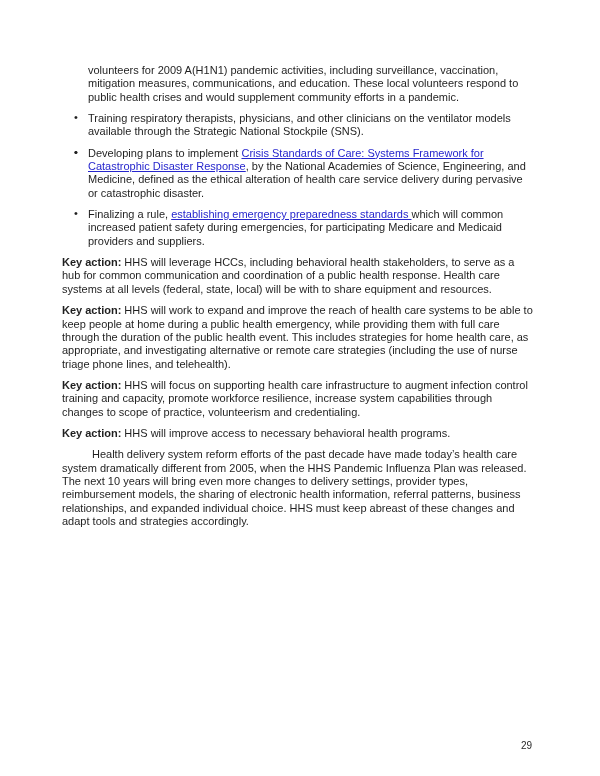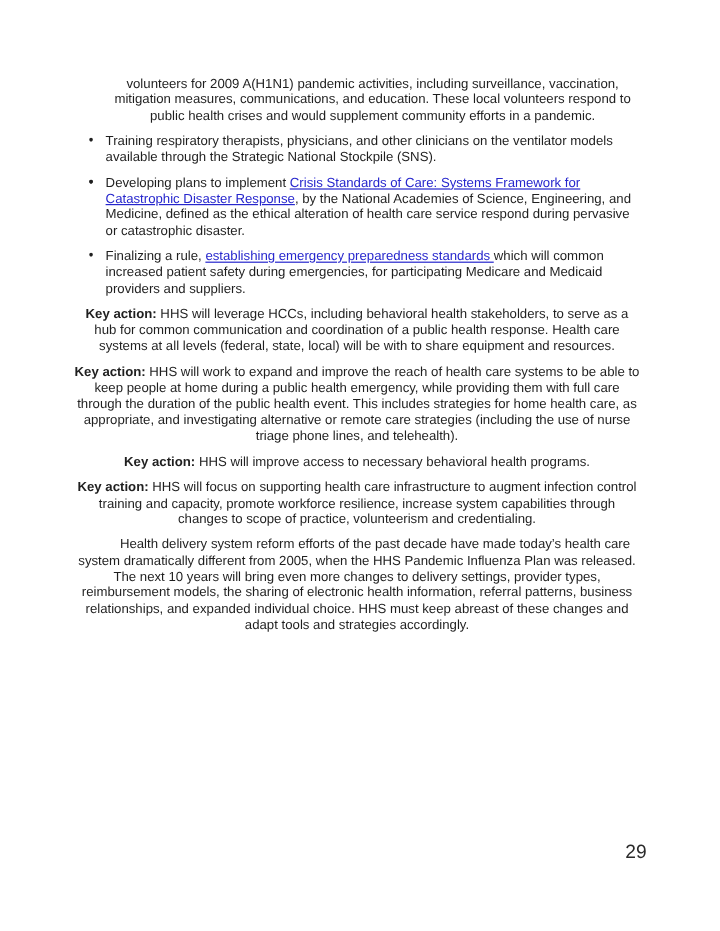--- a/index.html
+++ b/index.html
@@ -14,21 +14,21 @@
     line-height: 13.35px;
     color: #1f1f1f;
     overflow: hidden;
   }
   .content {
     position: absolute;
     left: 62px;
     top: 64px;
     width: 471px;
   }
-  .para { margin: 0 0 8px 0; text-align: center; }
+  .para { margin: 0 0 8px 0; }
   .hang { margin-left: 26px; }
   .bullet {
     position: relative;
     padding-left: 26px;
     margin: 0 0 8px 0;
   }
   .bullet .marker {
     position: absolute;
     left: 12px;
     top: -1px;
@@ -38,23 +38,23 @@
     text-decoration: underline;
     cursor: pointer;
   }
   .ka-label { font-weight: bold; }
   .closing {
     margin-top: 4px;
     text-indent: 30px;
   }
   .pagenum {
     position: absolute;
-    top: 704px;
+    top: 739px;
     left: 521px;
-    font-size: 16px;
+    font-size: 10px;
     color: #2a2a2a;
   }
 </style>
 </head>
 <body>
 
 <div class="page">
   <div class="content">
 
     <p class="para hang">volunteers for 2009 A(H1N1) pandemic activities, including surveillance, vaccination, mitigation measures, communications, and education. These local volunteers respond to public health crises and would supplement community efforts in a pandemic.</p>
@@ -63,42 +63,42 @@
       <span class="marker">•</span>
       <span>Training respiratory therapists, physicians, and other clinicians on the ventilator models available through the Strategic National Stockpile (SNS).</span>
     </div>
 
     <div class="bullet">
       <span class="marker">•</span>
     </div>
 
     <div class="bullet">
       <span class="marker">•</span>
-      <span>Developing plans to implement </span><a class="doc-link">Crisis Standards of Care: Systems Framework for Catastrophic Disaster Response</a><span>, by the National Academies of Science, Engineering, and Medicine, defined as the ethical alteration of health care service respond during pervasive or catastrophic disaster.</span>
+      <span>Developing plans to implement </span><a class="doc-link">Crisis Standards of Care: Systems Framework for Catastrophic Disaster Response</a><span>, by the National Academies of Science, Engineering, and Medicine, defined as the ethical alteration of health care service delivery during pervasive or catastrophic disaster.</span>
     </div>
 
     <div class="bullet">
       <span class="marker">•</span>
       <span>Finalizing a rule, </span><a class="doc-link">establishing emergency preparedness standards </a><span>which will common increased patient safety during emergencies, for participating Medicare and Medicaid providers and suppliers.</span>
     </div>
 
     <p class="para">
       <span class="ka-label">Key action:</span><span> HHS will leverage HCCs, including behavioral health stakeholders, to serve as a hub for common communication and coordination of a public health response. Health care systems at all levels (federal, state, local) will be with to share equipment and resources.</span>
     </p>
 
     <p class="para">
       <span class="ka-label">Key action:</span><span> HHS will work to expand and improve the reach of health care systems to be able to keep people at home during a public health emergency, while providing them with full care through the duration of the public health event. This includes strategies for home health care, as appropriate, and investigating alternative or remote care strategies (including the use of nurse triage phone lines, and telehealth).</span>
     </p>
 
     <p class="para">
-      <span class="ka-label">Key action:</span><span> HHS will improve access to necessary behavioral health programs.</span>
+      <span class="ka-label">Key action:</span><span> HHS will focus on supporting health care infrastructure to augment infection control training and capacity, promote workforce resilience, increase system capabilities through changes to scope of practice, volunteerism and credentialing.</span>
     </p>
 
     <p class="para">
-      <span class="ka-label">Key action:</span><span> HHS will focus on supporting health care infrastructure to augment infection control training and capacity, promote workforce resilience, increase system capabilities through changes to scope of practice, volunteerism and credentialing.</span>
+      <span class="ka-label">Key action:</span><span> HHS will improve access to necessary behavioral health programs.</span>
     </p>
 
     <p class="para closing">Health delivery system reform efforts of the past decade have made today’s health care system dramatically different from 2005, when the HHS Pandemic Influenza Plan was released. The next 10 years will bring even more changes to delivery settings, provider types, reimbursement models, the sharing of electronic health information, referral patterns, business relationships, and expanded individual choice. HHS must keep abreast of these changes and adapt tools and strategies accordingly.</p>
 
   </div>
 
   <div class="pagenum">29</div>
 </div>
 
 </body></html>

